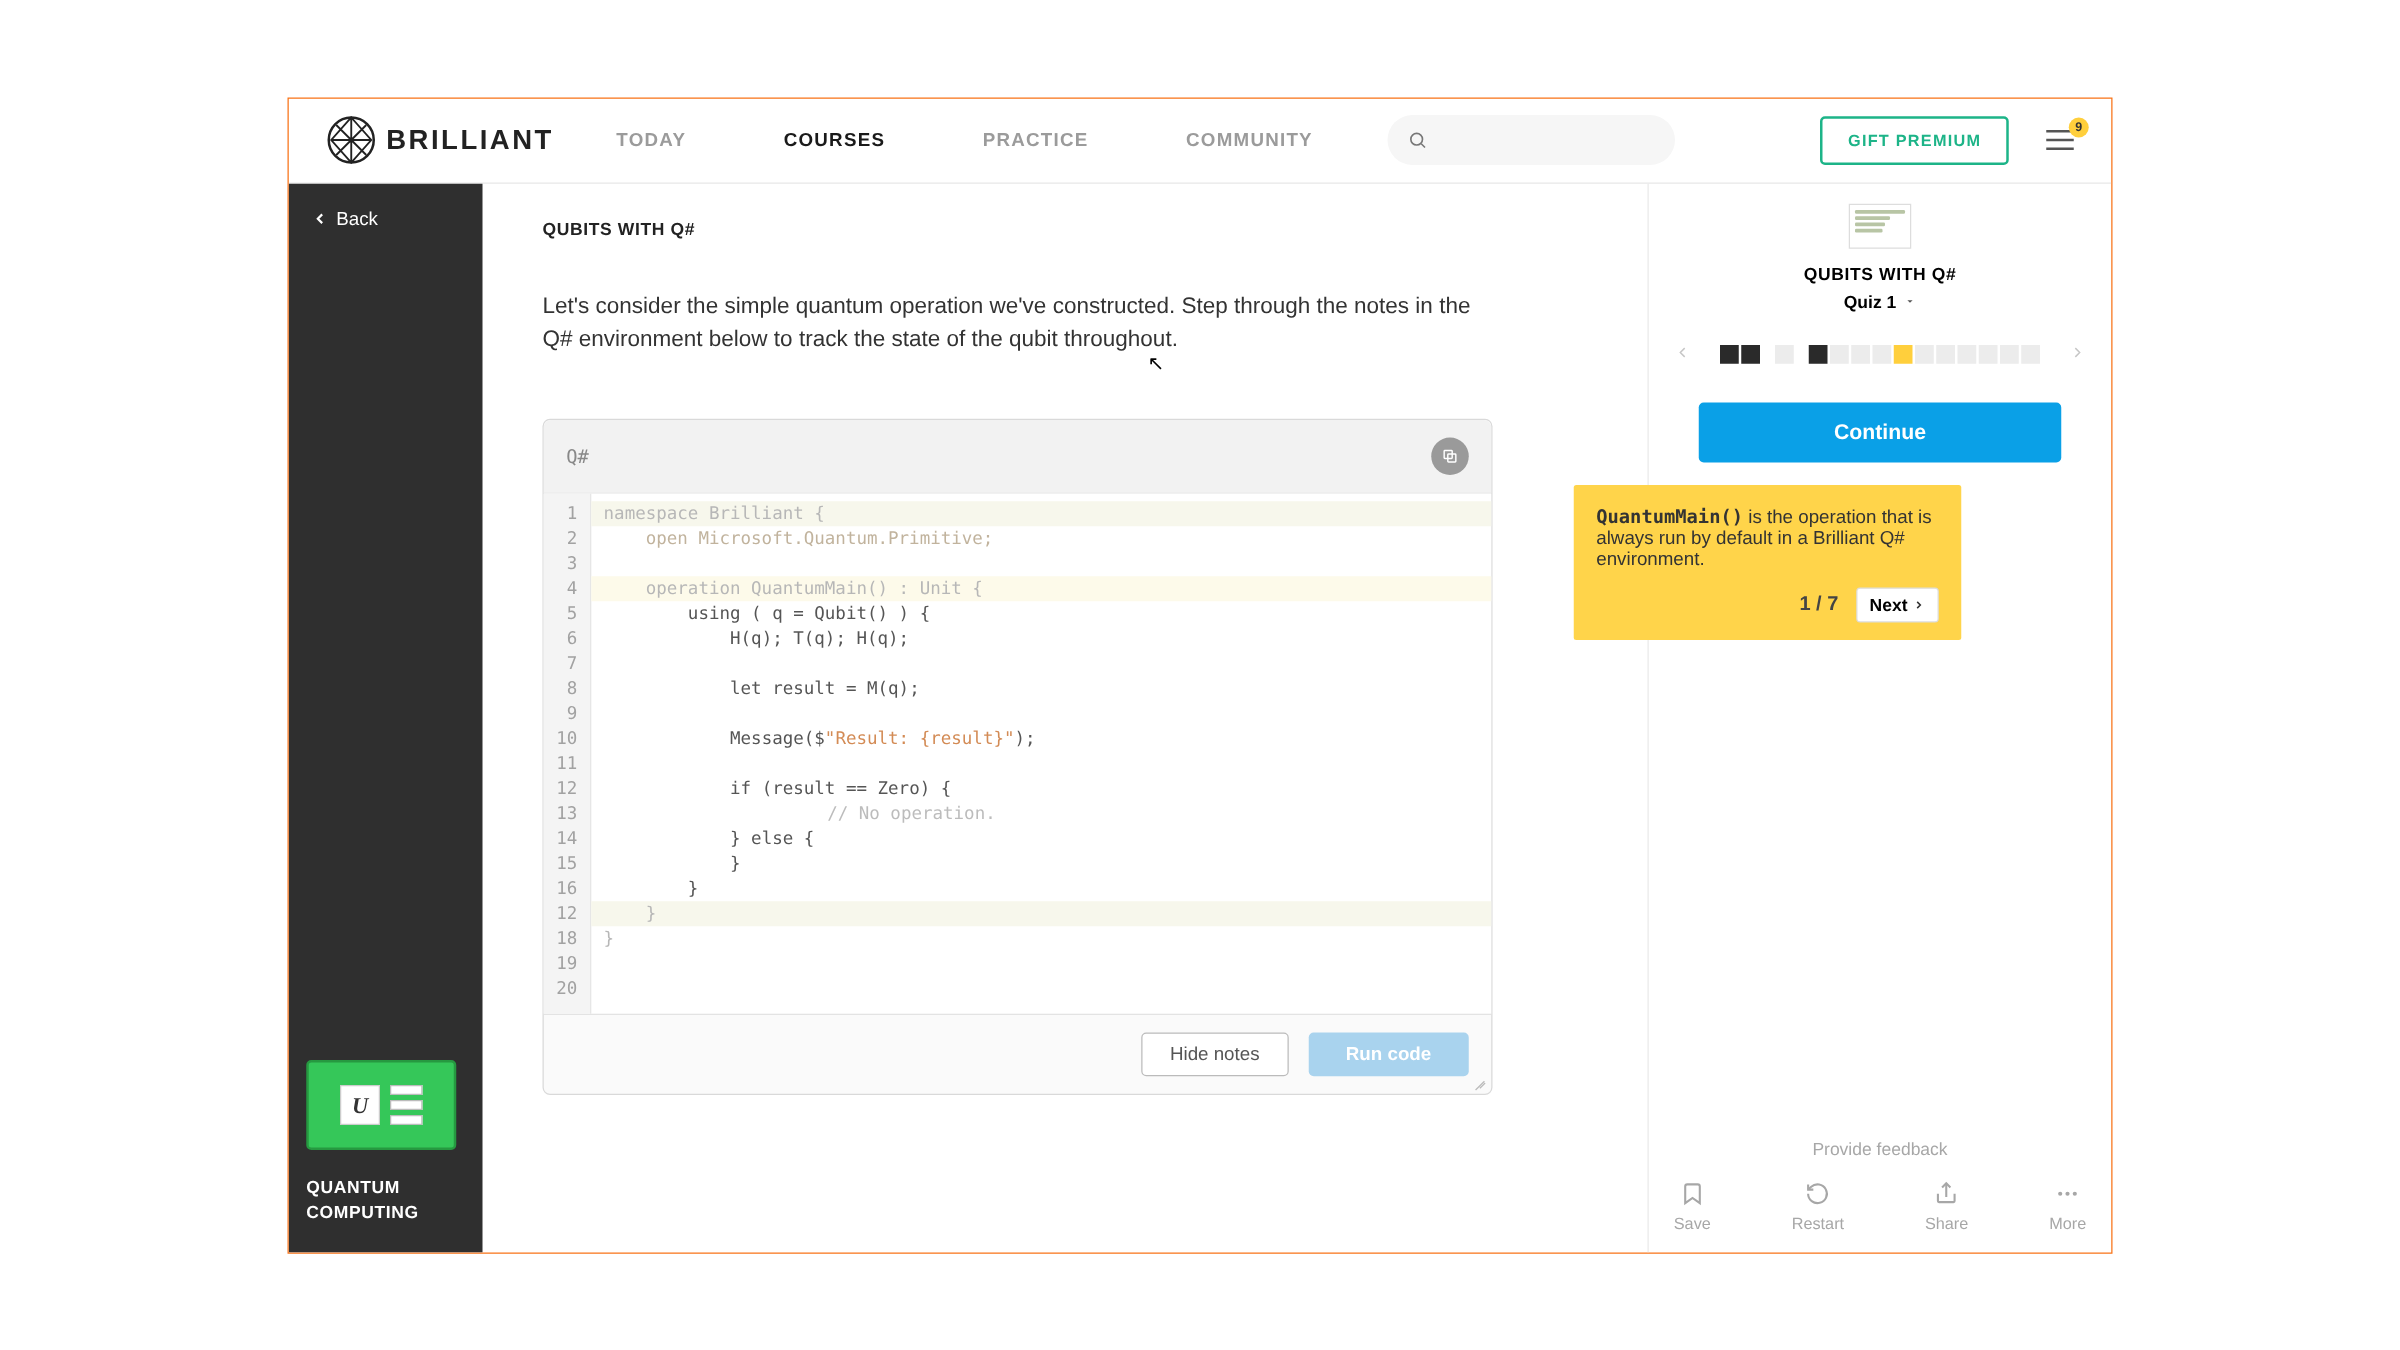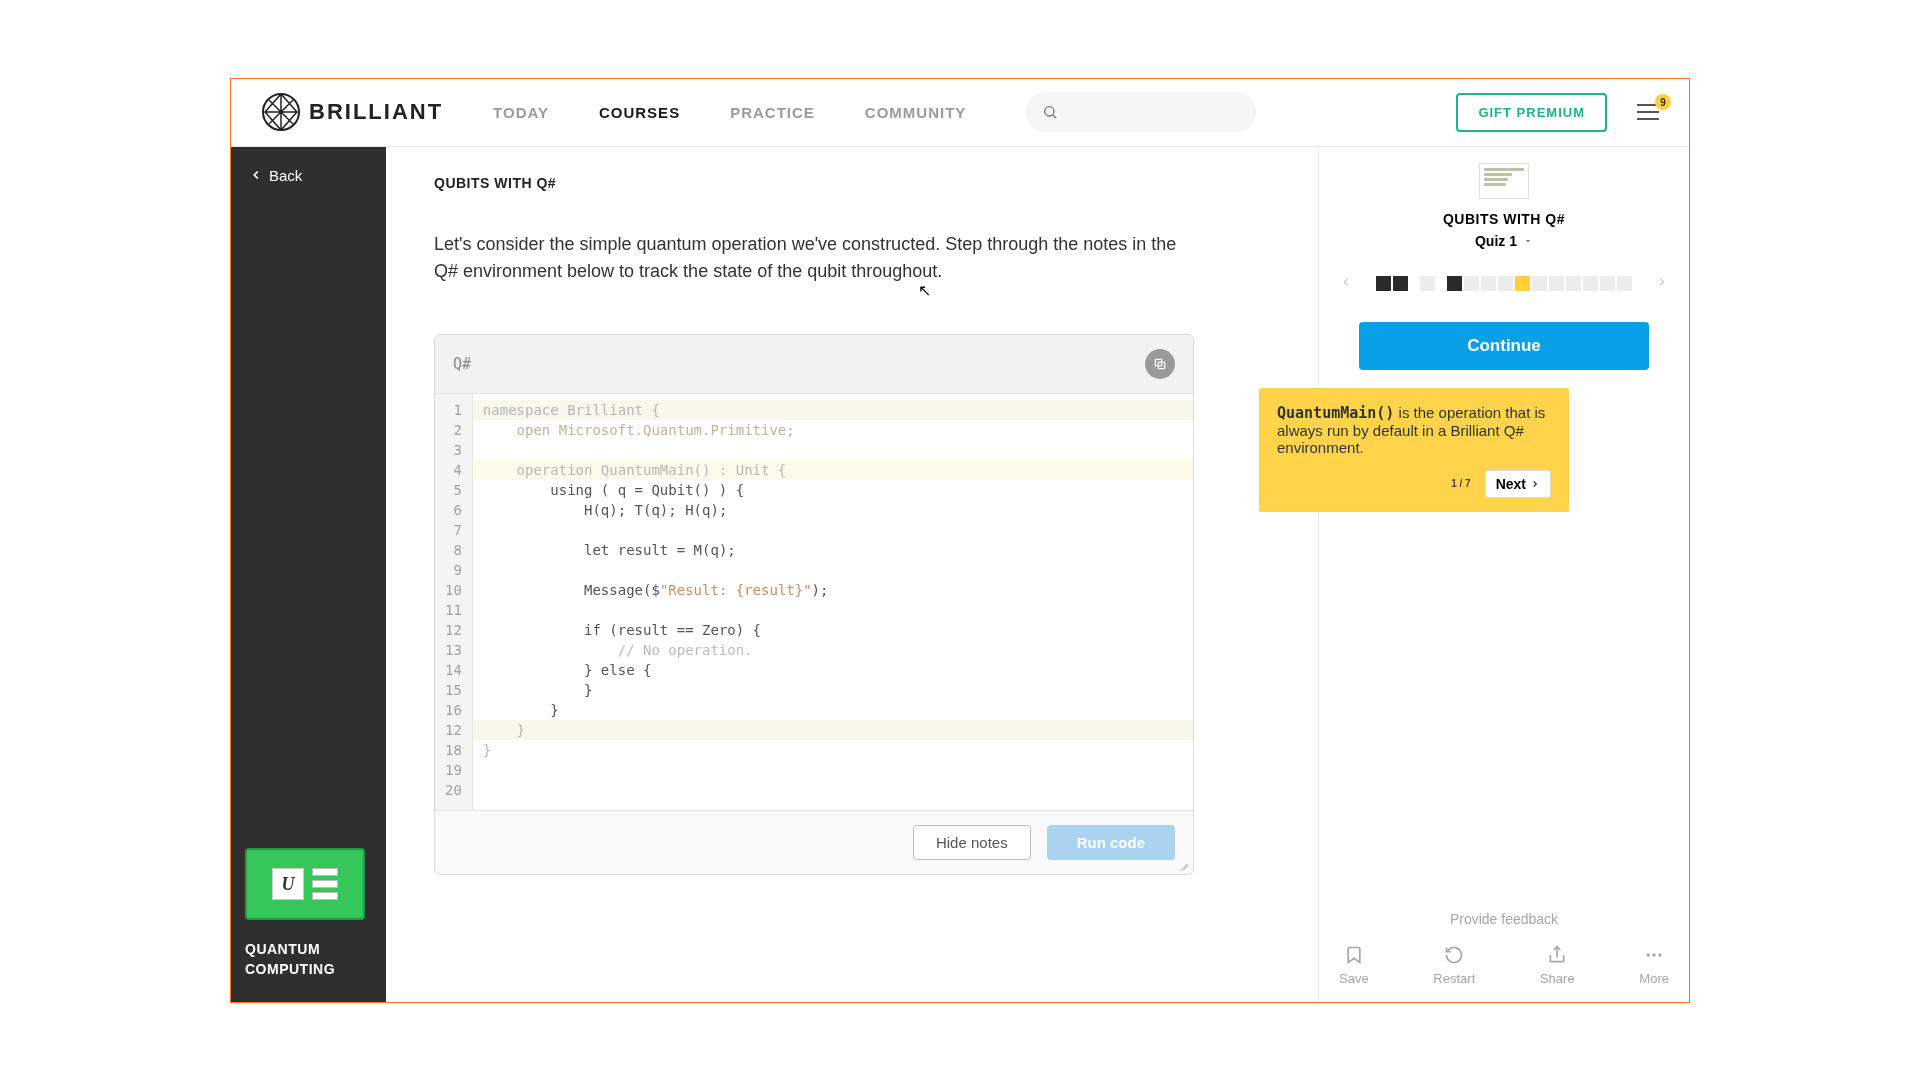--- a/index.html
+++ b/index.html
@@ -39,21 +39,21 @@
   width: 40px; height: 40px;
 }
 .logo-text {
   font-size: 22px;
   font-weight: 700;
   letter-spacing: 2px;
   color: #222;
 }
 .nav {
   display: flex;
-  gap: 50px;
+  gap: 78px;
 }
 .nav-item {
   font-size: 15px;
   font-weight: 600;
   letter-spacing: 1px;
   color: #9b9b9b;
   cursor: pointer;
 }
 .nav-item.active { color: #1a1a1a; }
 .search {
@@ -205,21 +205,21 @@
   user-select: none;
 }
 .gutter div { height: 20px; }
 .code-lines { padding: 6px 0 10px 0; flex:1; }
 .code-line { height: 20px; padding: 0 10px; white-space: pre; }
 .hl-ns { background: #f7f7ec; }
 .hl-op { background: #fdfaea; }
 .tok-dim { color: #b7b7b7; }
 .tok-open { color: #c1b39d; }
 .tok-str { color: #d38b55; }
-.tok-comm { color: #bcbcbc; }
+.tok-comm { color: #bcbcbc; margin-left: 44px; }
 .tok-norm { color: #555; }
 .code-footer {
   display:flex; justify-content:flex-end; gap:16px;
   padding: 14px 18px;
   border-top: 1px solid #e3e3e3;
 }
 .hide-notes-btn {
   background:#fff; border:1px solid #bbb; color:#555;
   padding: 8px 22px; border-radius:4px; font-size:15px; cursor:pointer;
 }
@@ -292,21 +292,21 @@
   font-size:15px; color:#333;
   width:310px;
   margin-left:-80px;
   position:relative;
 }
 .tooltip b { font-family:"Menlo","Consolas",monospace; font-weight:700; }
 .tooltip-row {
   display:flex; justify-content:flex-end; align-items:center; gap:14px;
   margin-top:14px;
 }
-.tooltip-step { font-size:10px; font-weight:600; color:#444; }
+.tooltip-step { font-size:16px; font-weight:600; color:#444; }
 .tooltip-next {
   background:#fff; border:1px solid #ddd;
   padding:5px 10px; border-radius:3px; font-size:14px; font-weight:600;
   cursor:pointer;
   display:flex; align-items:center; gap:4px;
 }
 .rpanel-spacer { flex:1; }
 .feedback-link {
   text-align:center; color:#a7a7a7; font-size:14px;
   margin-bottom:18px; cursor:pointer;

